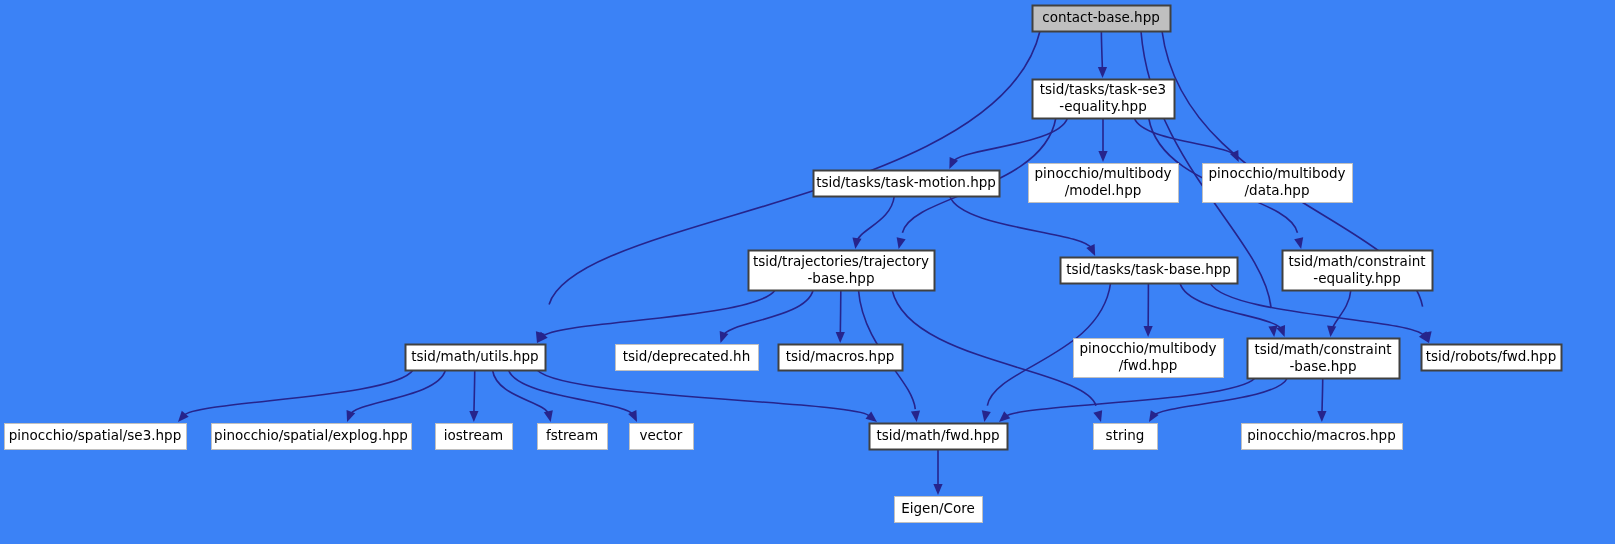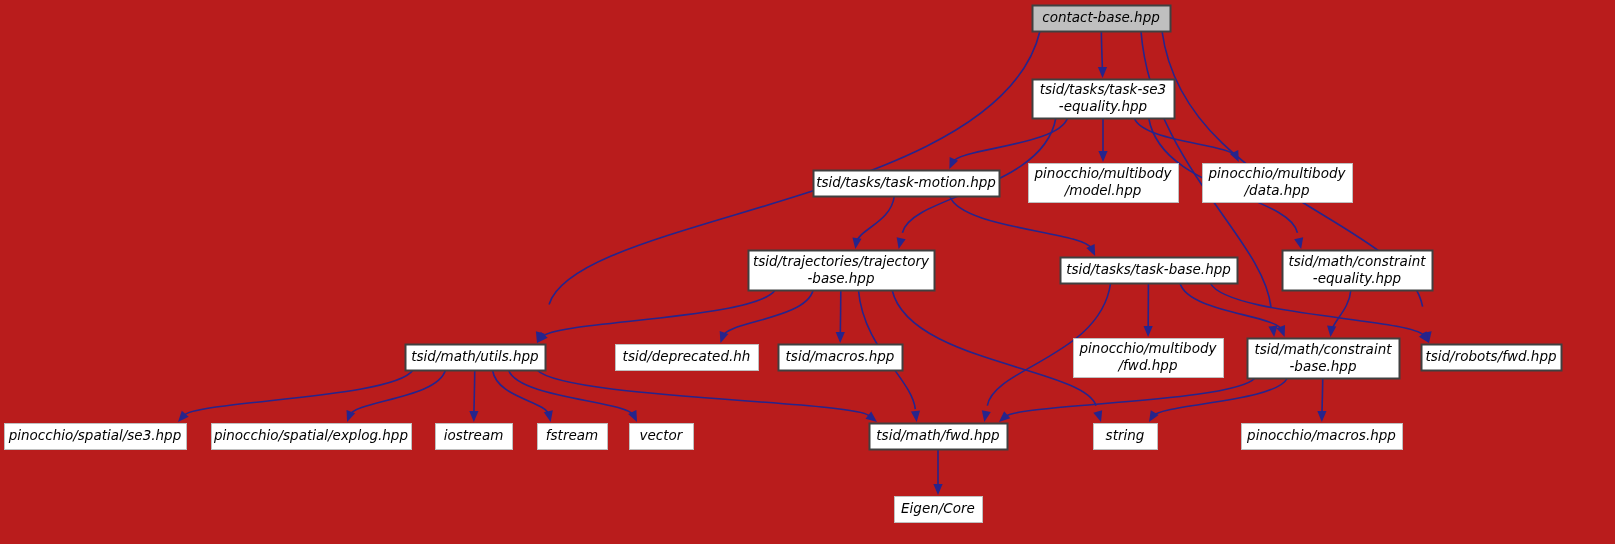--- a/index.html
+++ b/index.html
@@ -7,23 +7,22 @@
     padding: 0;
     background: #ffffff;
   }
   body {
     font-family: "DejaVu Sans", sans-serif;
   }
   #graph-root {
     position: relative;
     width: 1615px;
     height: 544px;
-    background: #b91c1c;
+    background: #3b82f6;
     overflow: hidden;
-    font-style: italic;
   }
   svg.graph-canvas {
     position: absolute;
     left: 0;
     top: 0;
     width: 1615px;
     height: 544px;
     display: block;
   }
   .node-box {

